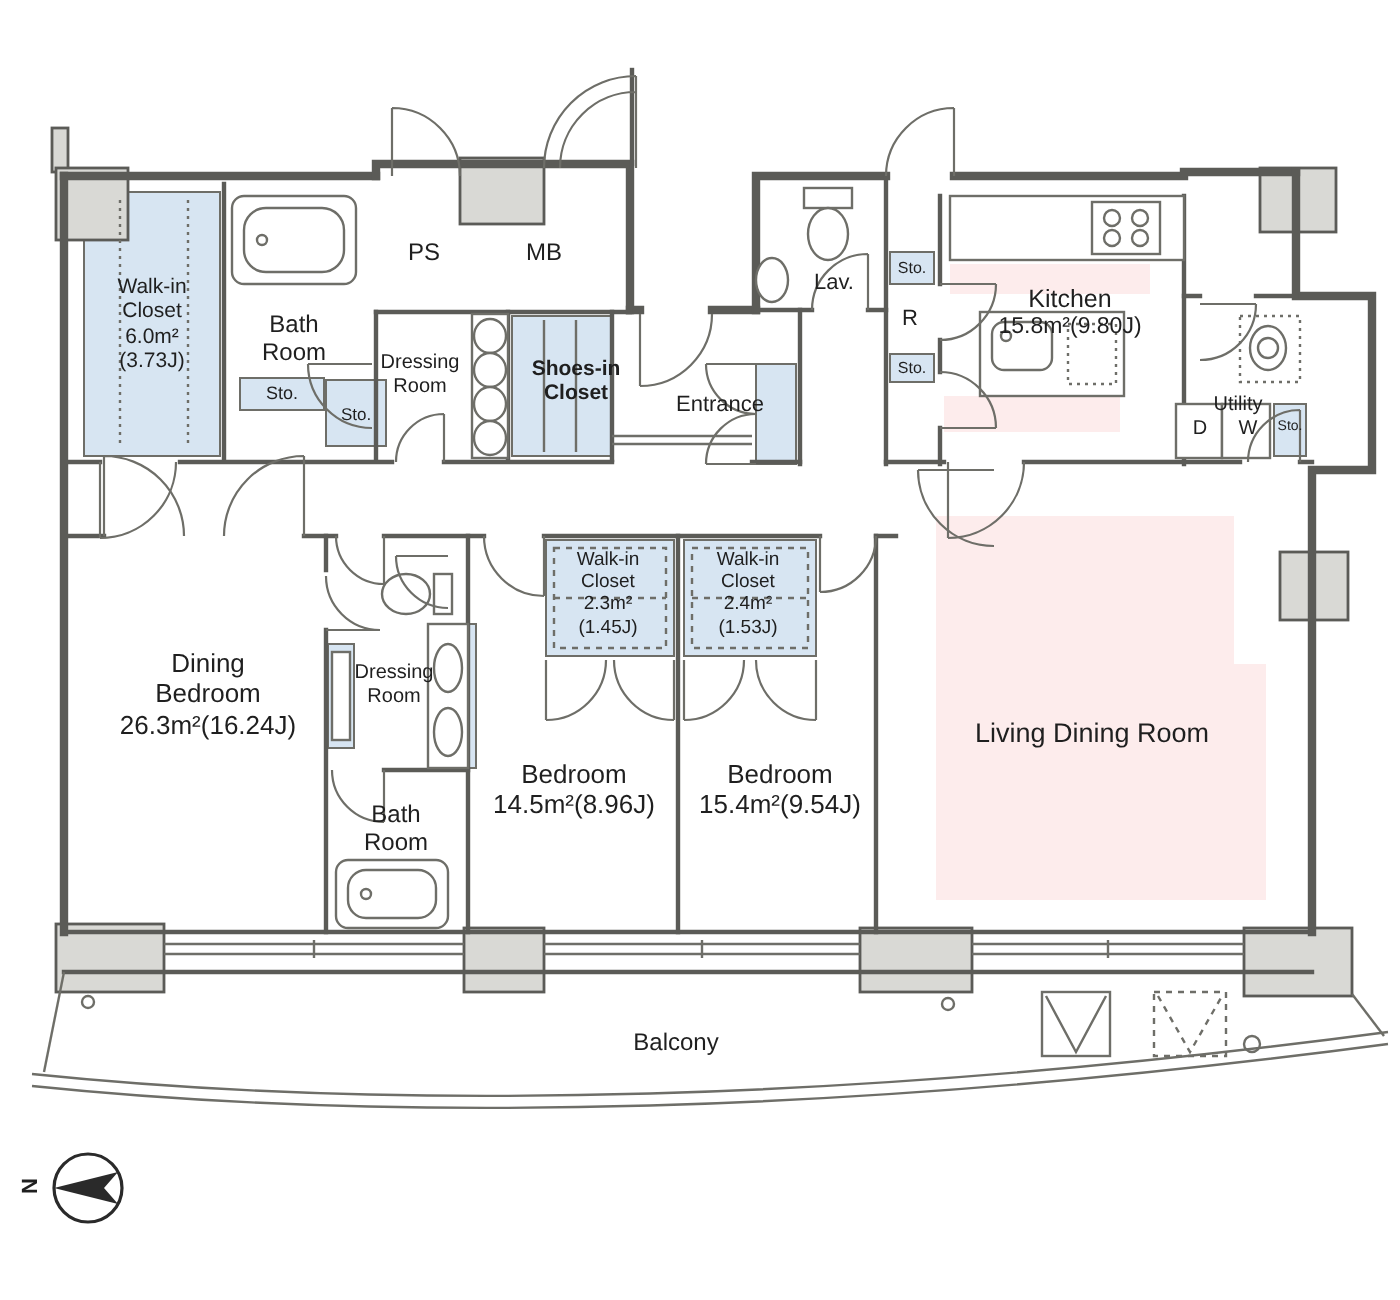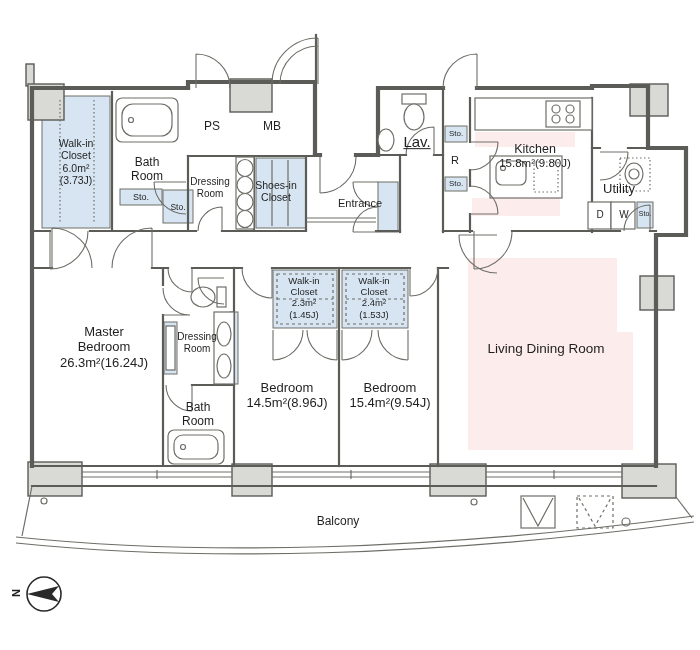--- a/index.html
+++ b/index.html
@@ -244,44 +244,44 @@
   <div class="lbl" style="left:272px;top:126px;font-size:12px;">MB</div>
 
   <div class="lbl" style="left:210px;top:188px;font-size:10px;">
     <div>Dressing</div>
     <div>Room</div>
   </div>
 
   <div class="lbl" style="left:141px;top:197px;font-size:9px;">Sto.</div>
   <div class="lbl" style="left:178px;top:207px;font-size:8.5px;">Sto.</div>
 
-  <div class="lbl" style="left:276px;top:191px;font-size:10.5px;">
+  <div class="lbl" style="left:288px;top:191px;font-size:10.5px;font-weight:bold;">
     <div>Shoes-in</div>
     <div>Closet</div>
   </div>
 
   <div class="lbl" style="left:340px;top:203px;font-size:11px;padding-left:40px;">Entrance</div>
-  <div class="lbl" style="left:417px;top:142px;font-size:15px;text-decoration:underline;">Lav.</div>
+  <div class="lbl" style="left:417px;top:142px;font-size:11px;">Lav.</div>
 
   <div class="lbl" style="left:456px;top:134px;font-size:8px;">Sto.</div>
   <div class="lbl" style="left:455px;top:160px;font-size:11px;">R</div>
   <div class="lbl" style="left:456px;top:184px;font-size:8px;">Sto.</div>
 
   <div class="lbl" style="left:535px;top:141px;font-size:11.5px;">
     <div style="font-size:12.5px;margin-top:31px;">Kitchen</div>
     <div>15.8m²(9.80J)</div>
   </div>
 
-  <div class="lbl" style="left:619px;top:189px;font-size:13px;">Utility</div>
+  <div class="lbl" style="left:619px;top:203px;font-size:10px;">Utility</div>
   <div class="lbl" style="left:600px;top:215px;font-size:10px;">D</div>
   <div class="lbl" style="left:624px;top:215px;font-size:10px;">W</div>
   <div class="lbl" style="left:645px;top:214px;font-size:7px;">Sto.</div>
 
   <div class="lbl" style="left:104px;top:347px;font-size:13px;">
-    <div>Master</div>
+    <div>Dining</div>
     <div>Bedroom</div>
     <div>26.3m²(16.24J)</div>
   </div>
 
   <div class="lbl" style="left:197px;top:343px;font-size:10px;">
     <div>Dressing</div>
     <div>Room</div>
   </div>
 
   <div class="lbl" style="left:198px;top:414px;font-size:12px;">
@@ -306,21 +306,21 @@
     <div>(1.45J)</div>
   </div>
 
   <div class="lbl" style="left:374px;top:297px;font-size:9.5px;">
     <div>Walk-in</div>
     <div>Closet</div>
     <div>2.4m²</div>
     <div>(1.53J)</div>
   </div>
 
-  <div class="lbl" style="left:546px;top:349px;font-size:13.5px;">
+  <div class="lbl" style="left:546px;top:367px;font-size:13.5px;">
     <div>Living Dining Room</div>
   </div>
 
   <div class="lbl" style="left:333px;top:521px;font-size:12px;padding-left:10px;">Balcony</div>
 
   <div class="lbl rot" style="left:16px;top:593px;font-size:11px;font-weight:bold;">N</div>
 
 </div>
 
 </body></html>

